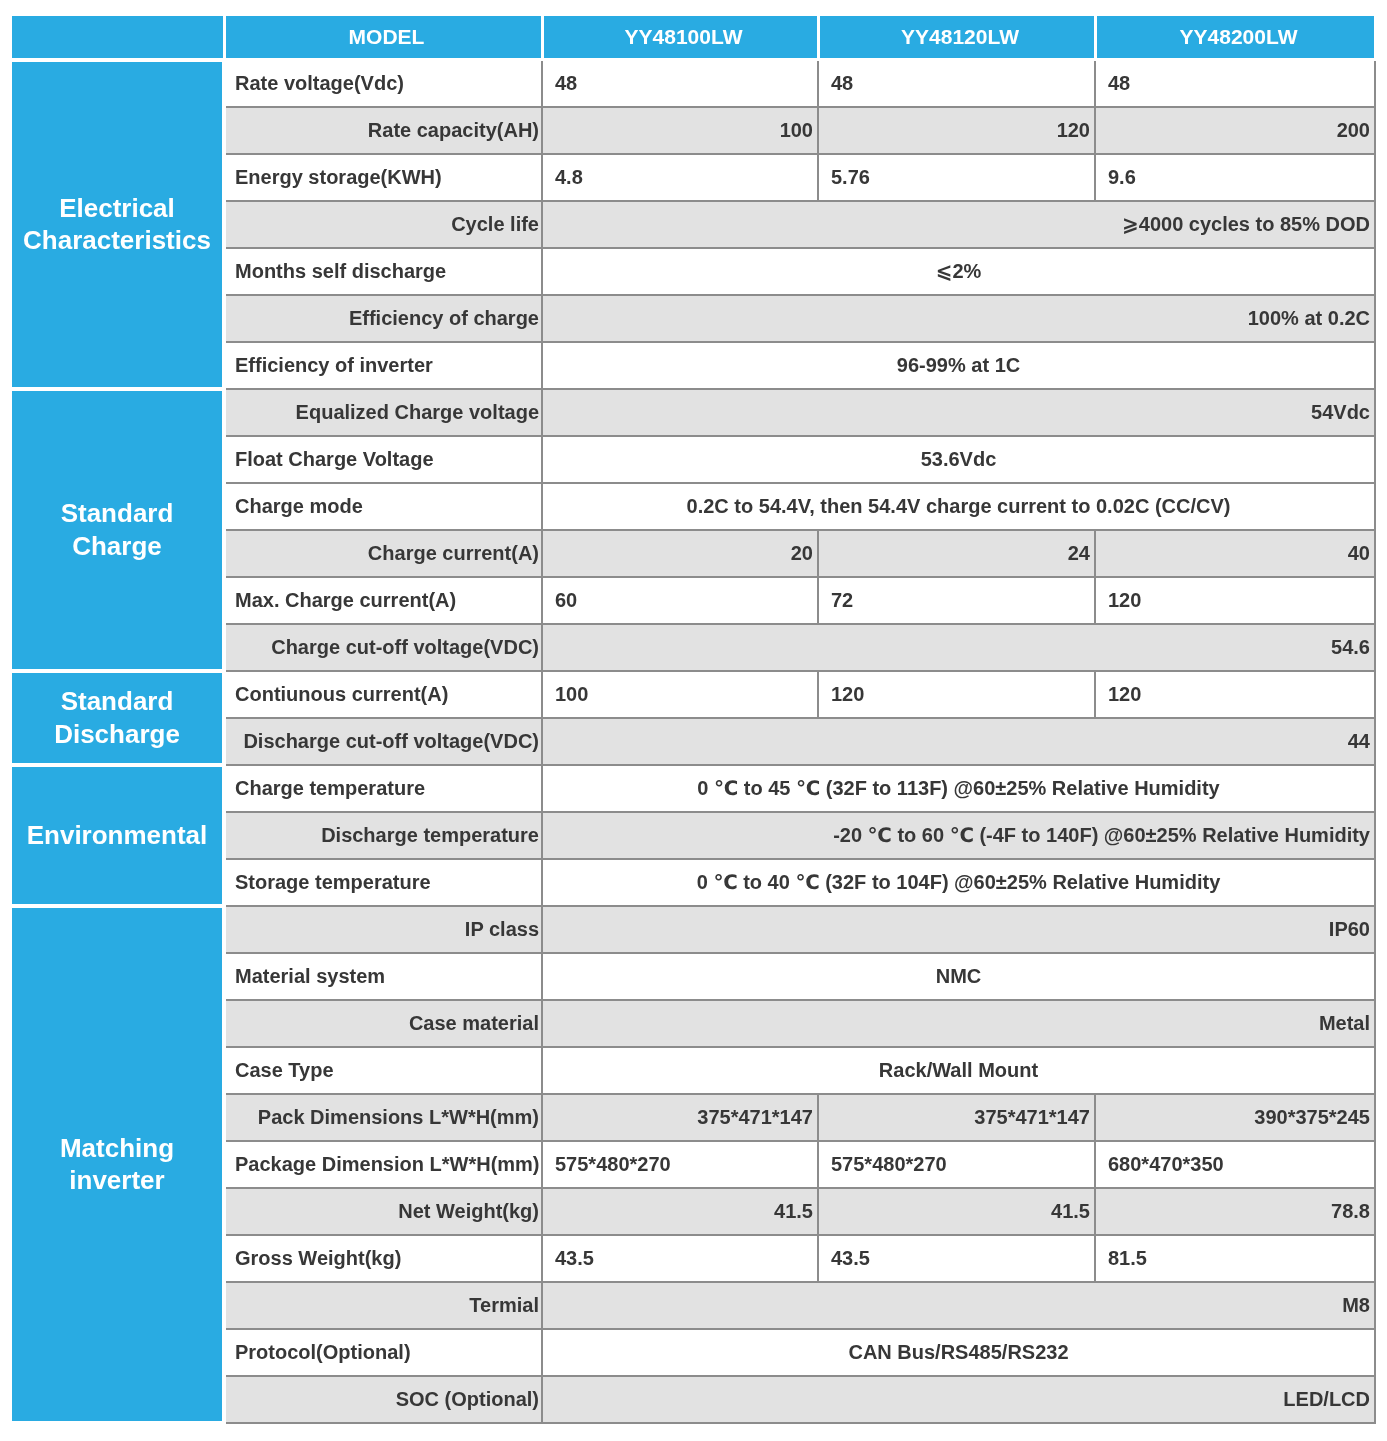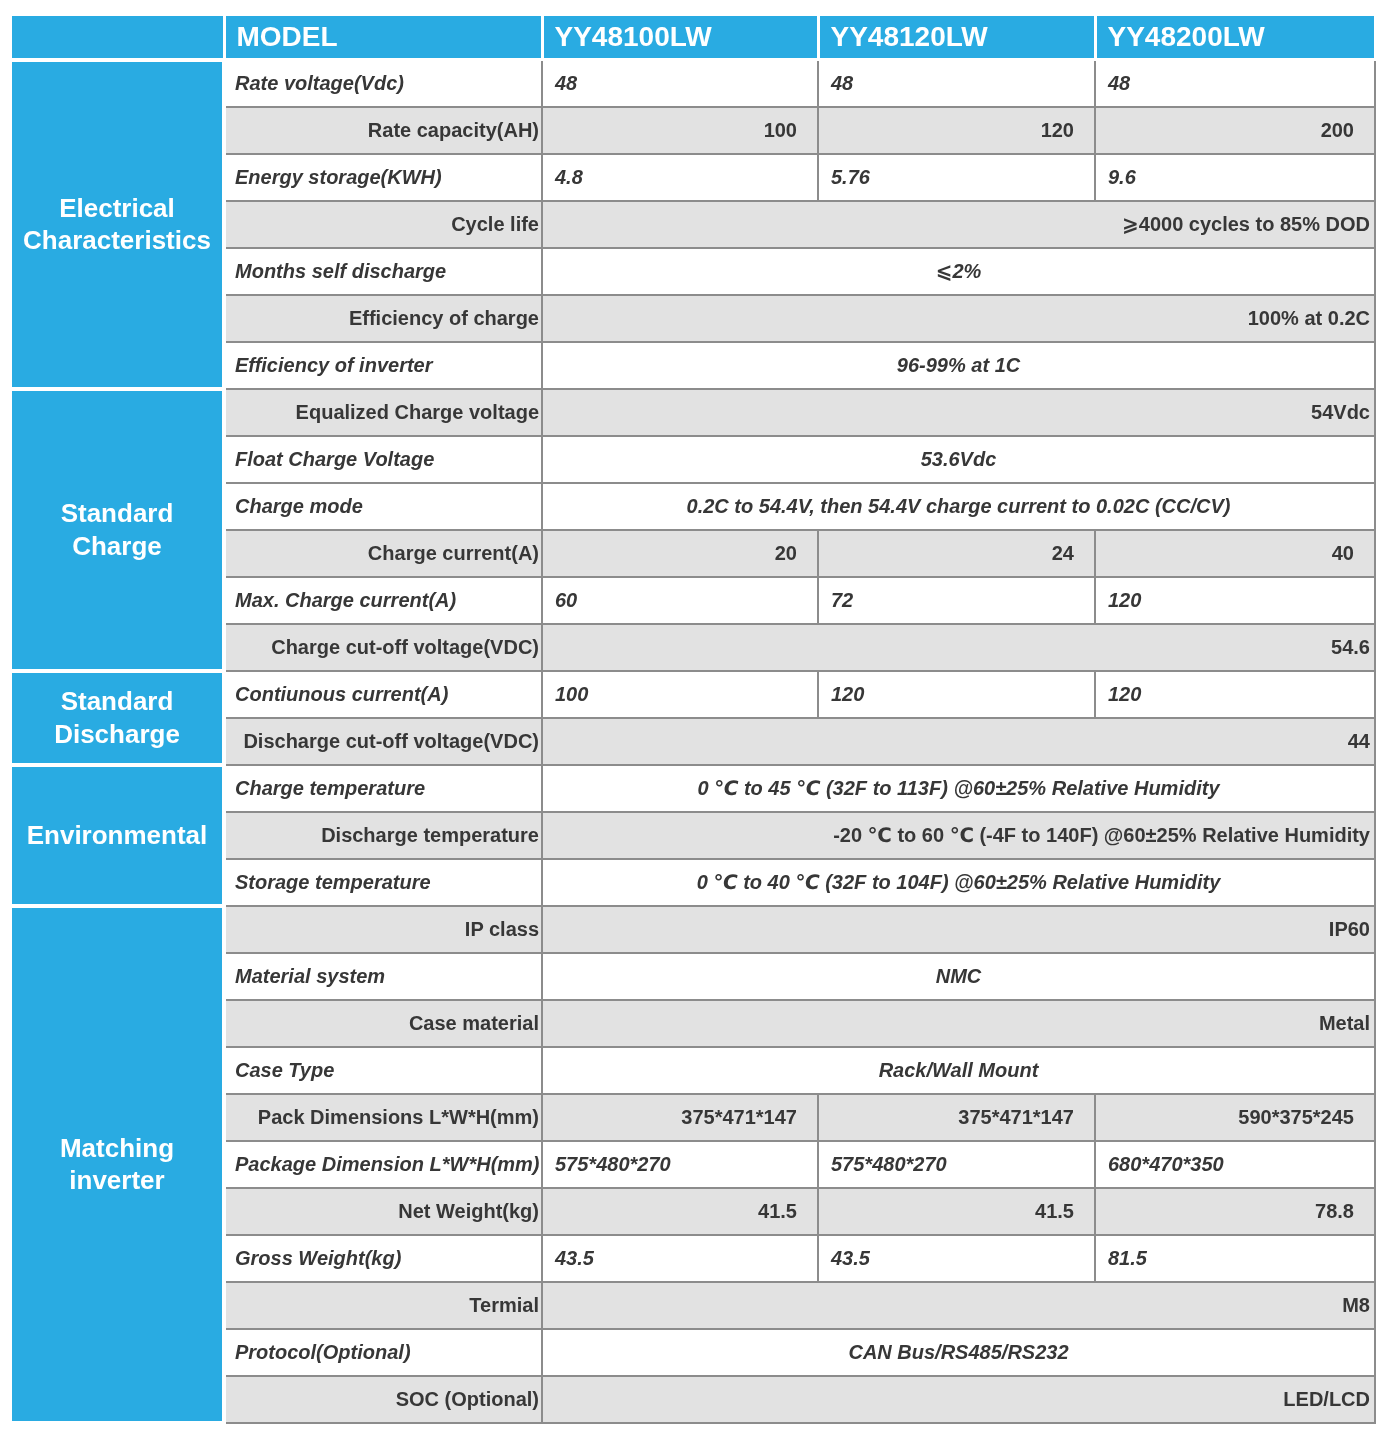--- a/index.html
+++ b/index.html
@@ -16,35 +16,35 @@
     width:1387px;height:1441px;overflow:hidden;
     font-family:"Liberation Sans","DejaVu Sans",sans-serif;
     -webkit-font-smoothing:antialiased;
   }
   .sheet{padding:13px 0 0 8px;}
   table.spec{border-collapse:collapse;table-layout:fixed;width:1365px;}
   table.spec td{box-sizing:border-box;}
 
   tr.head td{
     height:45px;background:var(--accent);color:var(--header_text);
-    font-weight:700;font-size:28px;text-align:left;
+    font-weight:700;font-size:21px;text-align:center;
     padding:0 4px 0 11px;border:3px solid #fff;white-space:nowrap;overflow:hidden;
   }
   tr.row td.label,
   tr.row td.val{
     height:47px;border:2px solid var(--border);
     color:var(--text);font-weight:700;font-size:20px;
     vertical-align:middle;
   }
   td.label{text-align:left;padding:0 2px 0 9px;white-space:nowrap;overflow:hidden;}
   td.label.small{font-size:17px;}
-  td.val{text-align:left;padding:0 20px 0 12px;white-space:nowrap;overflow:hidden;}
+  td.val{text-align:left;padding:0 4px 0 12px;white-space:nowrap;overflow:hidden;}
   td.val.spanv{text-align:center;padding:0 4px;}
   tr.g td.label,tr.g td.val{background:var(--row_gray);text-align:right;}
-  tr.w td.label,tr.w td.val{background:var(--row_white);font-style:italic;}
+  tr.w td.label,tr.w td.val{background:var(--row_white);}
 
   td.group{
     background:var(--accent);border:4px solid #fff;
     color:var(--header_text);font-weight:700;font-size:26px;
     text-align:center;vertical-align:middle;
     white-space:pre-line;line-height:1.25;padding:0 2px;
   }
 </style>
 </head>
 <body>
@@ -177,21 +177,21 @@
     <td class="val spanv" colspan="3">Metal</td>
   </tr>
   <tr class="row w">
     <td class="label">Case Type</td>
     <td class="val spanv" colspan="3">Rack/Wall Mount</td>
   </tr>
   <tr class="row g">
     <td class="label">Pack Dimensions L*W*H(mm)</td>
     <td class="val">375*471*147</td>
     <td class="val">375*471*147</td>
-    <td class="val">590*375*245</td>
+    <td class="val">390*375*245</td>
   </tr>
   <tr class="row w">
     <td class="label small">Package Dimension L*W*H(mm)</td>
     <td class="val">575*480*270</td>
     <td class="val">575*480*270</td>
     <td class="val">680*470*350</td>
   </tr>
   <tr class="row g">
     <td class="label">Net Weight(kg)</td>
     <td class="val">41.5</td>

